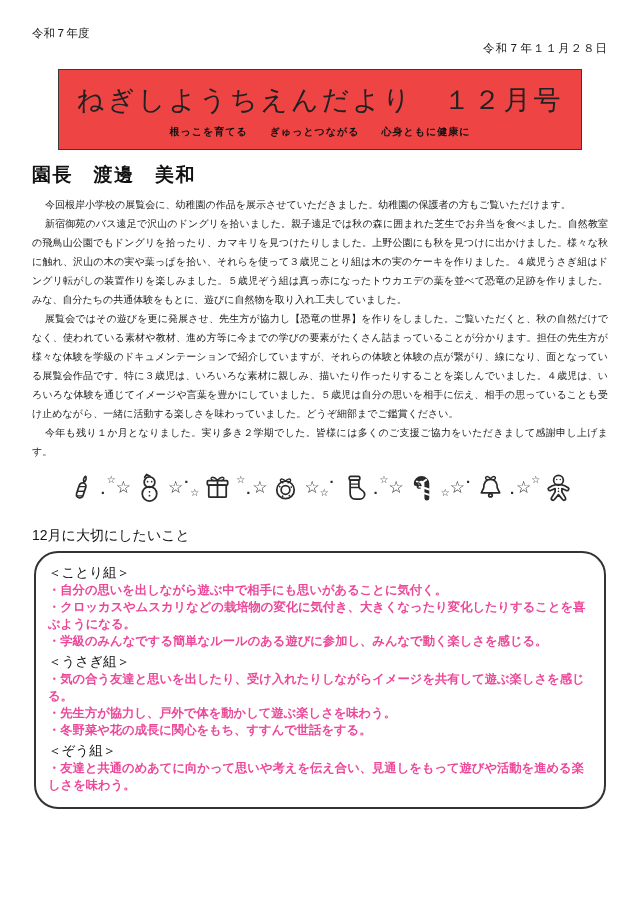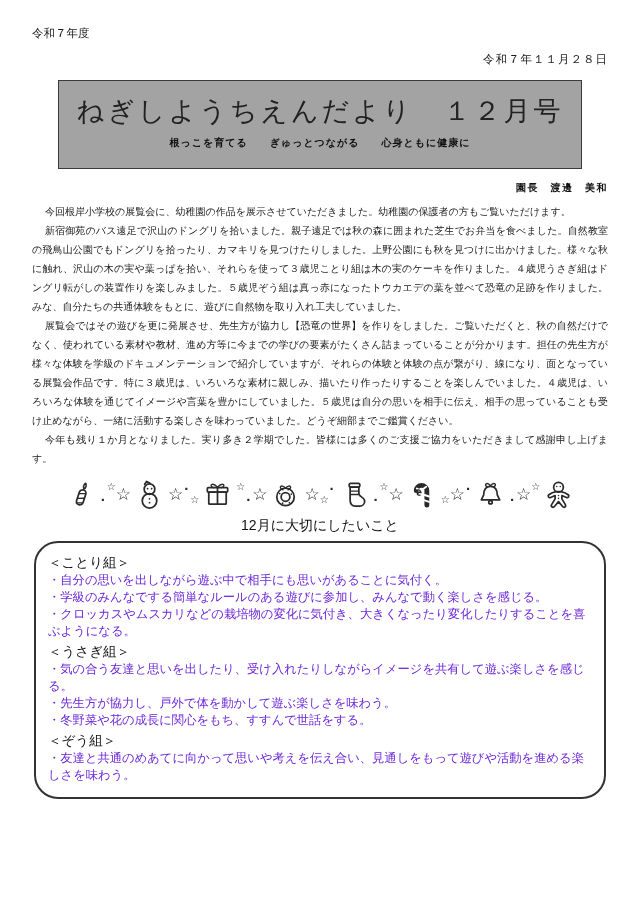--- a/index.html
+++ b/index.html
@@ -5,31 +5,31 @@
   html,body{margin:0;padding:0;background:#fff;}
   body{
     width:640px;height:905px;overflow:hidden;
     font-family:"Liberation Sans","DejaVu Sans",sans-serif;
     color:#1c1c1c;
     -webkit-font-smoothing:antialiased;
   }
   .page{box-sizing:border-box;width:640px;height:905px;padding:26px 32px 0;position:relative;border-radius:17px;}
 
   .year{font-size:11.5px;line-height:15px;}
-  .date{font-size:11.5px;line-height:15px;text-align:right;margin-top:11px;letter-spacing:1px;}
+  .date{font-size:11.5px;line-height:15px;text-align:right;margin-top:0;letter-spacing:1px;}
 
   .masthead{
-    margin:13px 26px 0;border:1.5px solid #3a3a3a;background:#a3a3a3;
-    text-align:center;padding:14px 4px 18px;
+    margin:13px 26px 0;border:1.5px solid #3a3a3a;background:#ef4444;
+    text-align:center;padding:14px 4px 10px;
   }
   .m-title{font-size:27px;line-height:32px;letter-spacing:3px;font-weight:400;color:#222;}
   .m-motto{font-size:10px;font-weight:bold;margin-top:9px;letter-spacing:1px;color:#111;}
 
   .a-head{font-size:14.5px;font-weight:bold;text-align:center;margin:24px 0 0;color:#111;}
-  .byline{font-size:10px;font-weight:bold;text-align:right;margin-top:12px;letter-spacing:1.5px;color:#111;}
+  .byline{font-size:19px;font-weight:bold;margin-top:12px;letter-spacing:1.5px;color:#111;}
 
   .bodytext{margin-top:7px;}
   .bodytext p{
     margin:0;font-size:10px;line-height:19px;
     text-indent:13px;text-align:justify;color:#1b1b1b;
   }
 
   .deco{
     margin-top:6px;height:40px;
     display:flex;align-items:center;justify-content:center;gap:3px;
@@ -42,28 +42,28 @@
   .deco svg .thick{stroke-width:5;}
   .deco svg .thin{stroke-width:1.4;}
   .sep{display:inline-flex;align-items:center;line-height:1;}
   .sep i{font-style:normal;display:inline-block;}
   .sep .lg{font-size:17px;}
   .sep .sm{font-size:10px;transform:translateY(-7px);}
   .sep .dot{font-size:15px;font-weight:bold;transform:translateY(5px);margin:0 1px;}
   .sep.alt .sm{transform:translateY(6px);}
   .sep.alt .dot{transform:translateY(-6px);}
 
-  .g-head{font-size:14px;text-align:center;margin-top:3px;color:#111;}
+  .g-head{font-size:14px;margin-top:20px;color:#111;}
 
   .g-box{
     margin:6px 2px 0;border:2px solid #333;border-radius:24px;
     padding:8px 12px 13px;background:#fff;
   }
   .g-name{font-size:13.5px;font-weight:normal;line-height:19px;margin-top:2px;color:#111;}
-  .g-item{font-size:12.3px;font-weight:400;line-height:17px;color:#6d28d9;}
+  .g-item{font-size:12.3px;font-weight:700;line-height:17px;color:#ec4899;}
 </style>
 </head>
 <body>
 
 <div class="page">
 
   <div class="year">令和７年度</div>
   <div class="date">令和７年１１月２８日</div>
 
   <div class="masthead">
@@ -186,22 +186,22 @@
           <circle class="f" cx="16" cy="20" r="0.8"></circle>
         </svg>
       </span>
   </div>
 
   <div class="g-head">12月に大切にしたいこと</div>
 
   <div class="g-box">
     <div class="g-name">＜ことり組＞</div>
     <div class="g-item">・自分の思いを出しながら遊ぶ中で相手にも思いがあることに気付く。</div>
+    <div class="g-item">・クロッカスやムスカリなどの栽培物の変化に気付き、大きくなったり変化したりすることを喜ぶようになる。</div>
     <div class="g-item">・学級のみんなでする簡単なルールのある遊びに参加し、みんなで動く楽しさを感じる。</div>
-    <div class="g-item">・クロッカスやムスカリなどの栽培物の変化に気付き、大きくなったり変化したりすることを喜ぶようになる。</div>
     <div class="g-name">＜うさぎ組＞</div>
     <div class="g-item">・気の合う友達と思いを出したり、受け入れたりしながらイメージを共有して遊ぶ楽しさを感じる。</div>
     <div class="g-item">・先生方が協力し、戸外で体を動かして遊ぶ楽しさを味わう。</div>
     <div class="g-item">・冬野菜や花の成長に関心をもち、すすんで世話をする。</div>
     <div class="g-name">＜ぞう組＞</div>
     <div class="g-item">・友達と共通のめあてに向かって思いや考えを伝え合い、見通しをもって遊びや活動を進める楽しさを味わう。</div>
 
   </div>
 
 </div>

